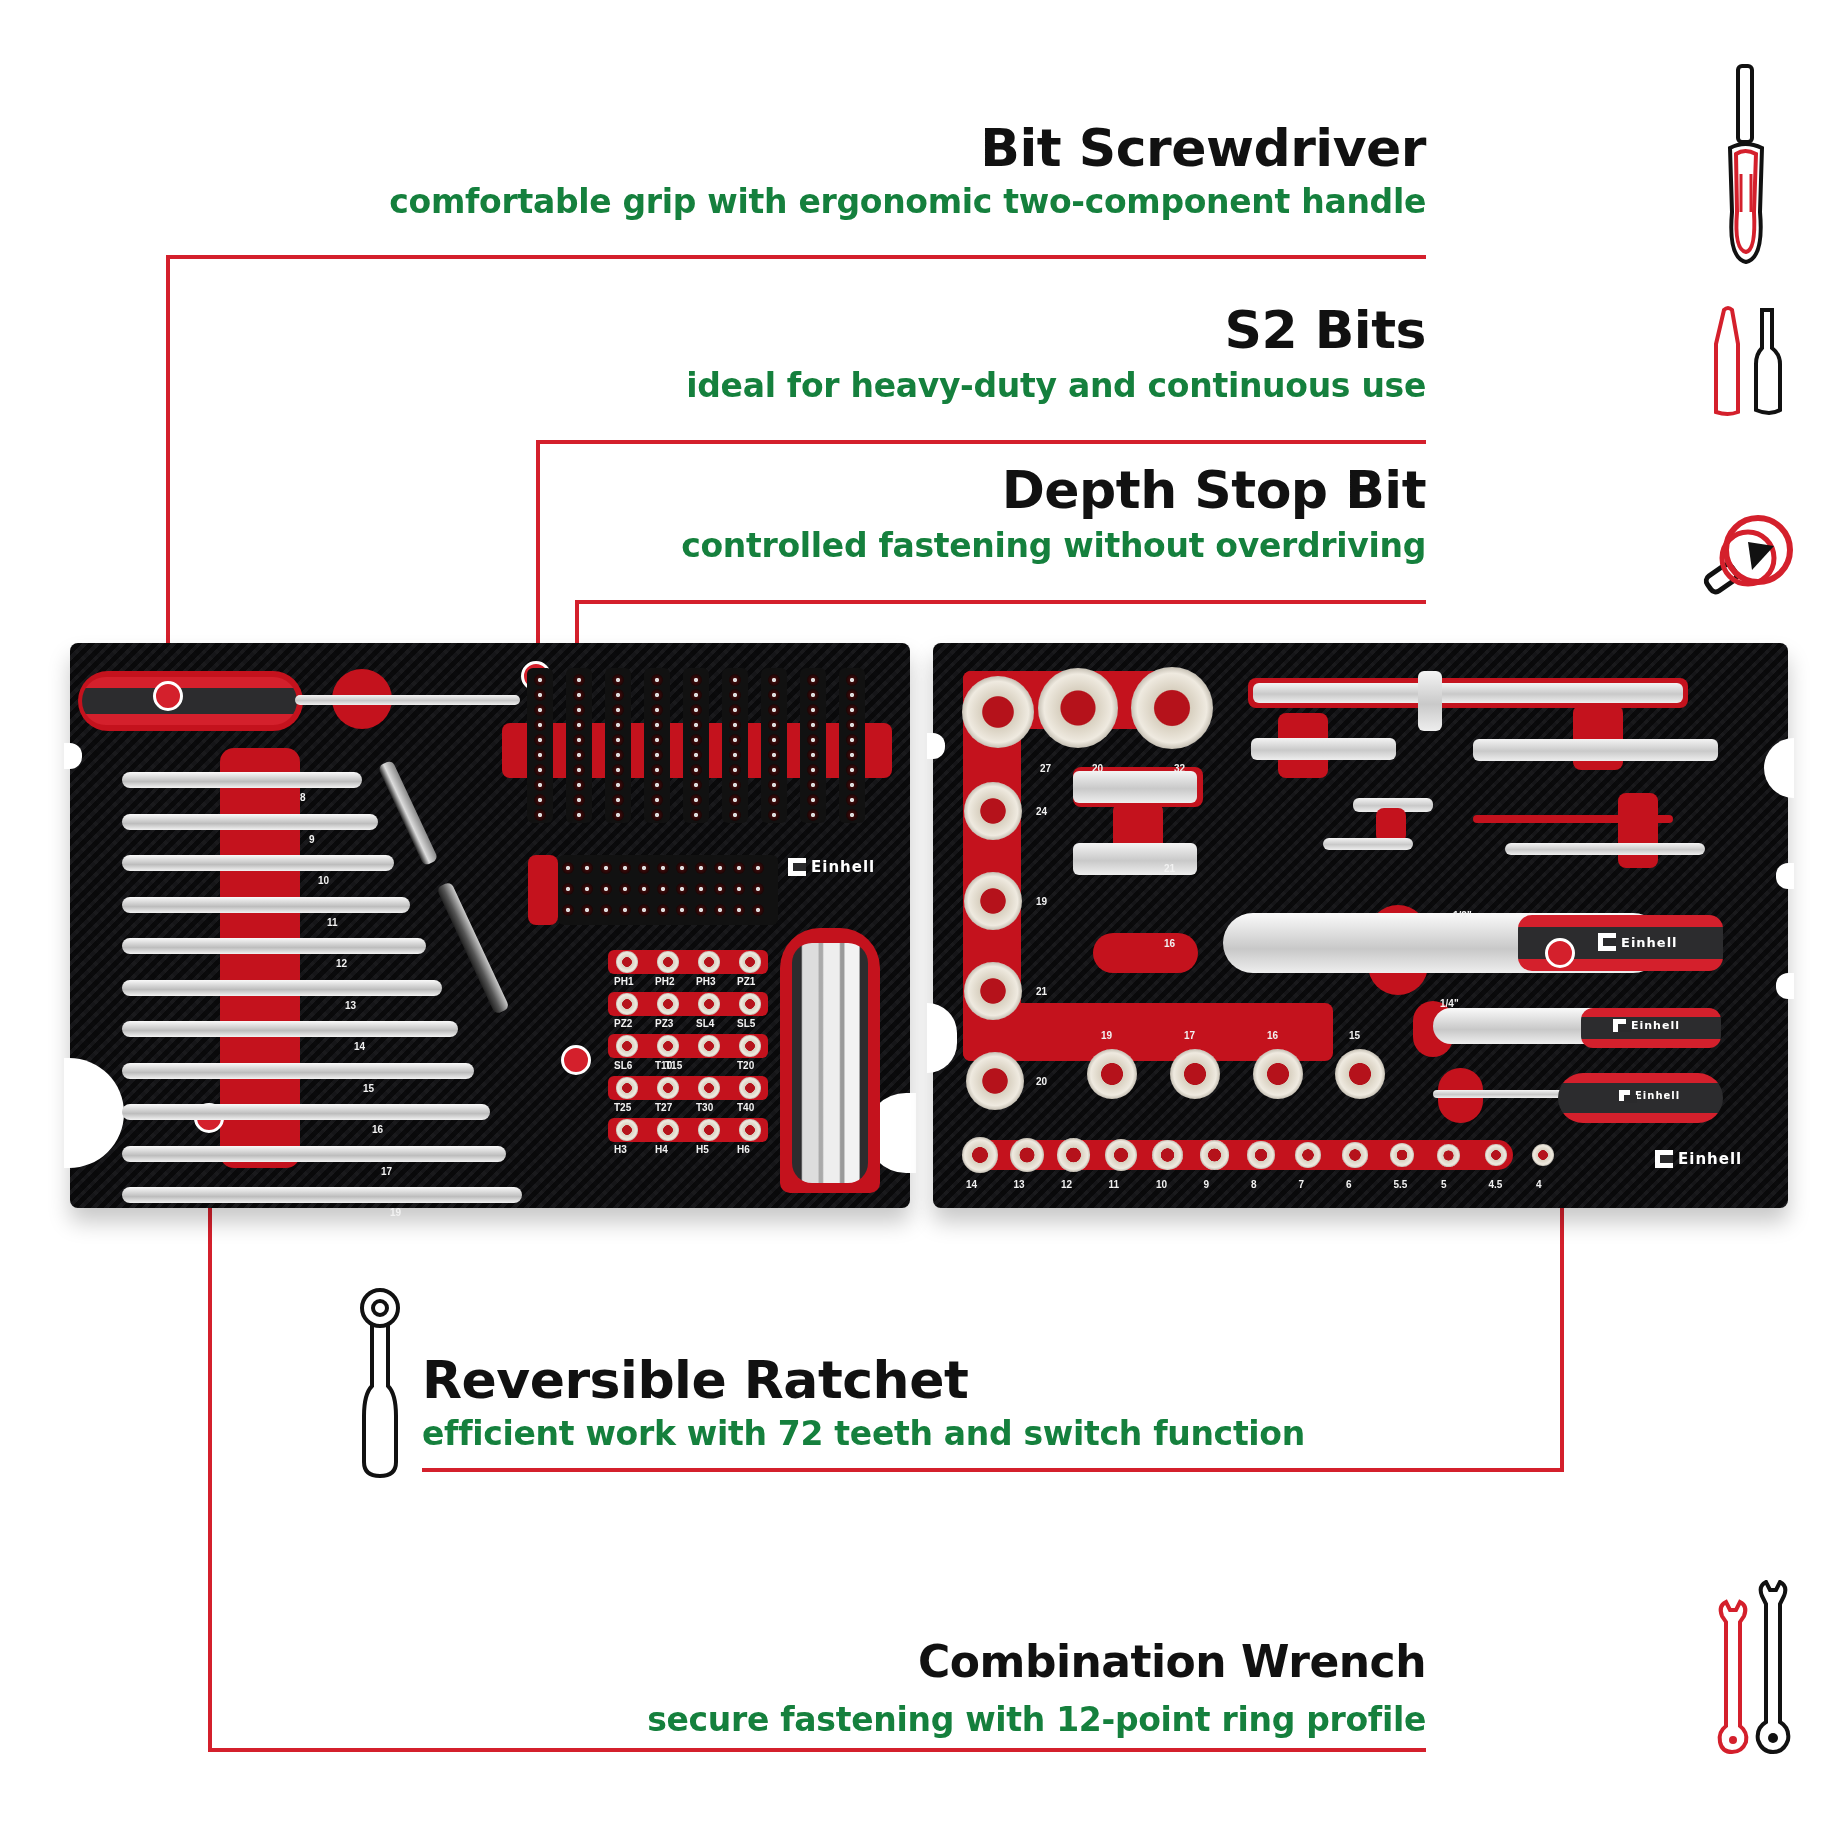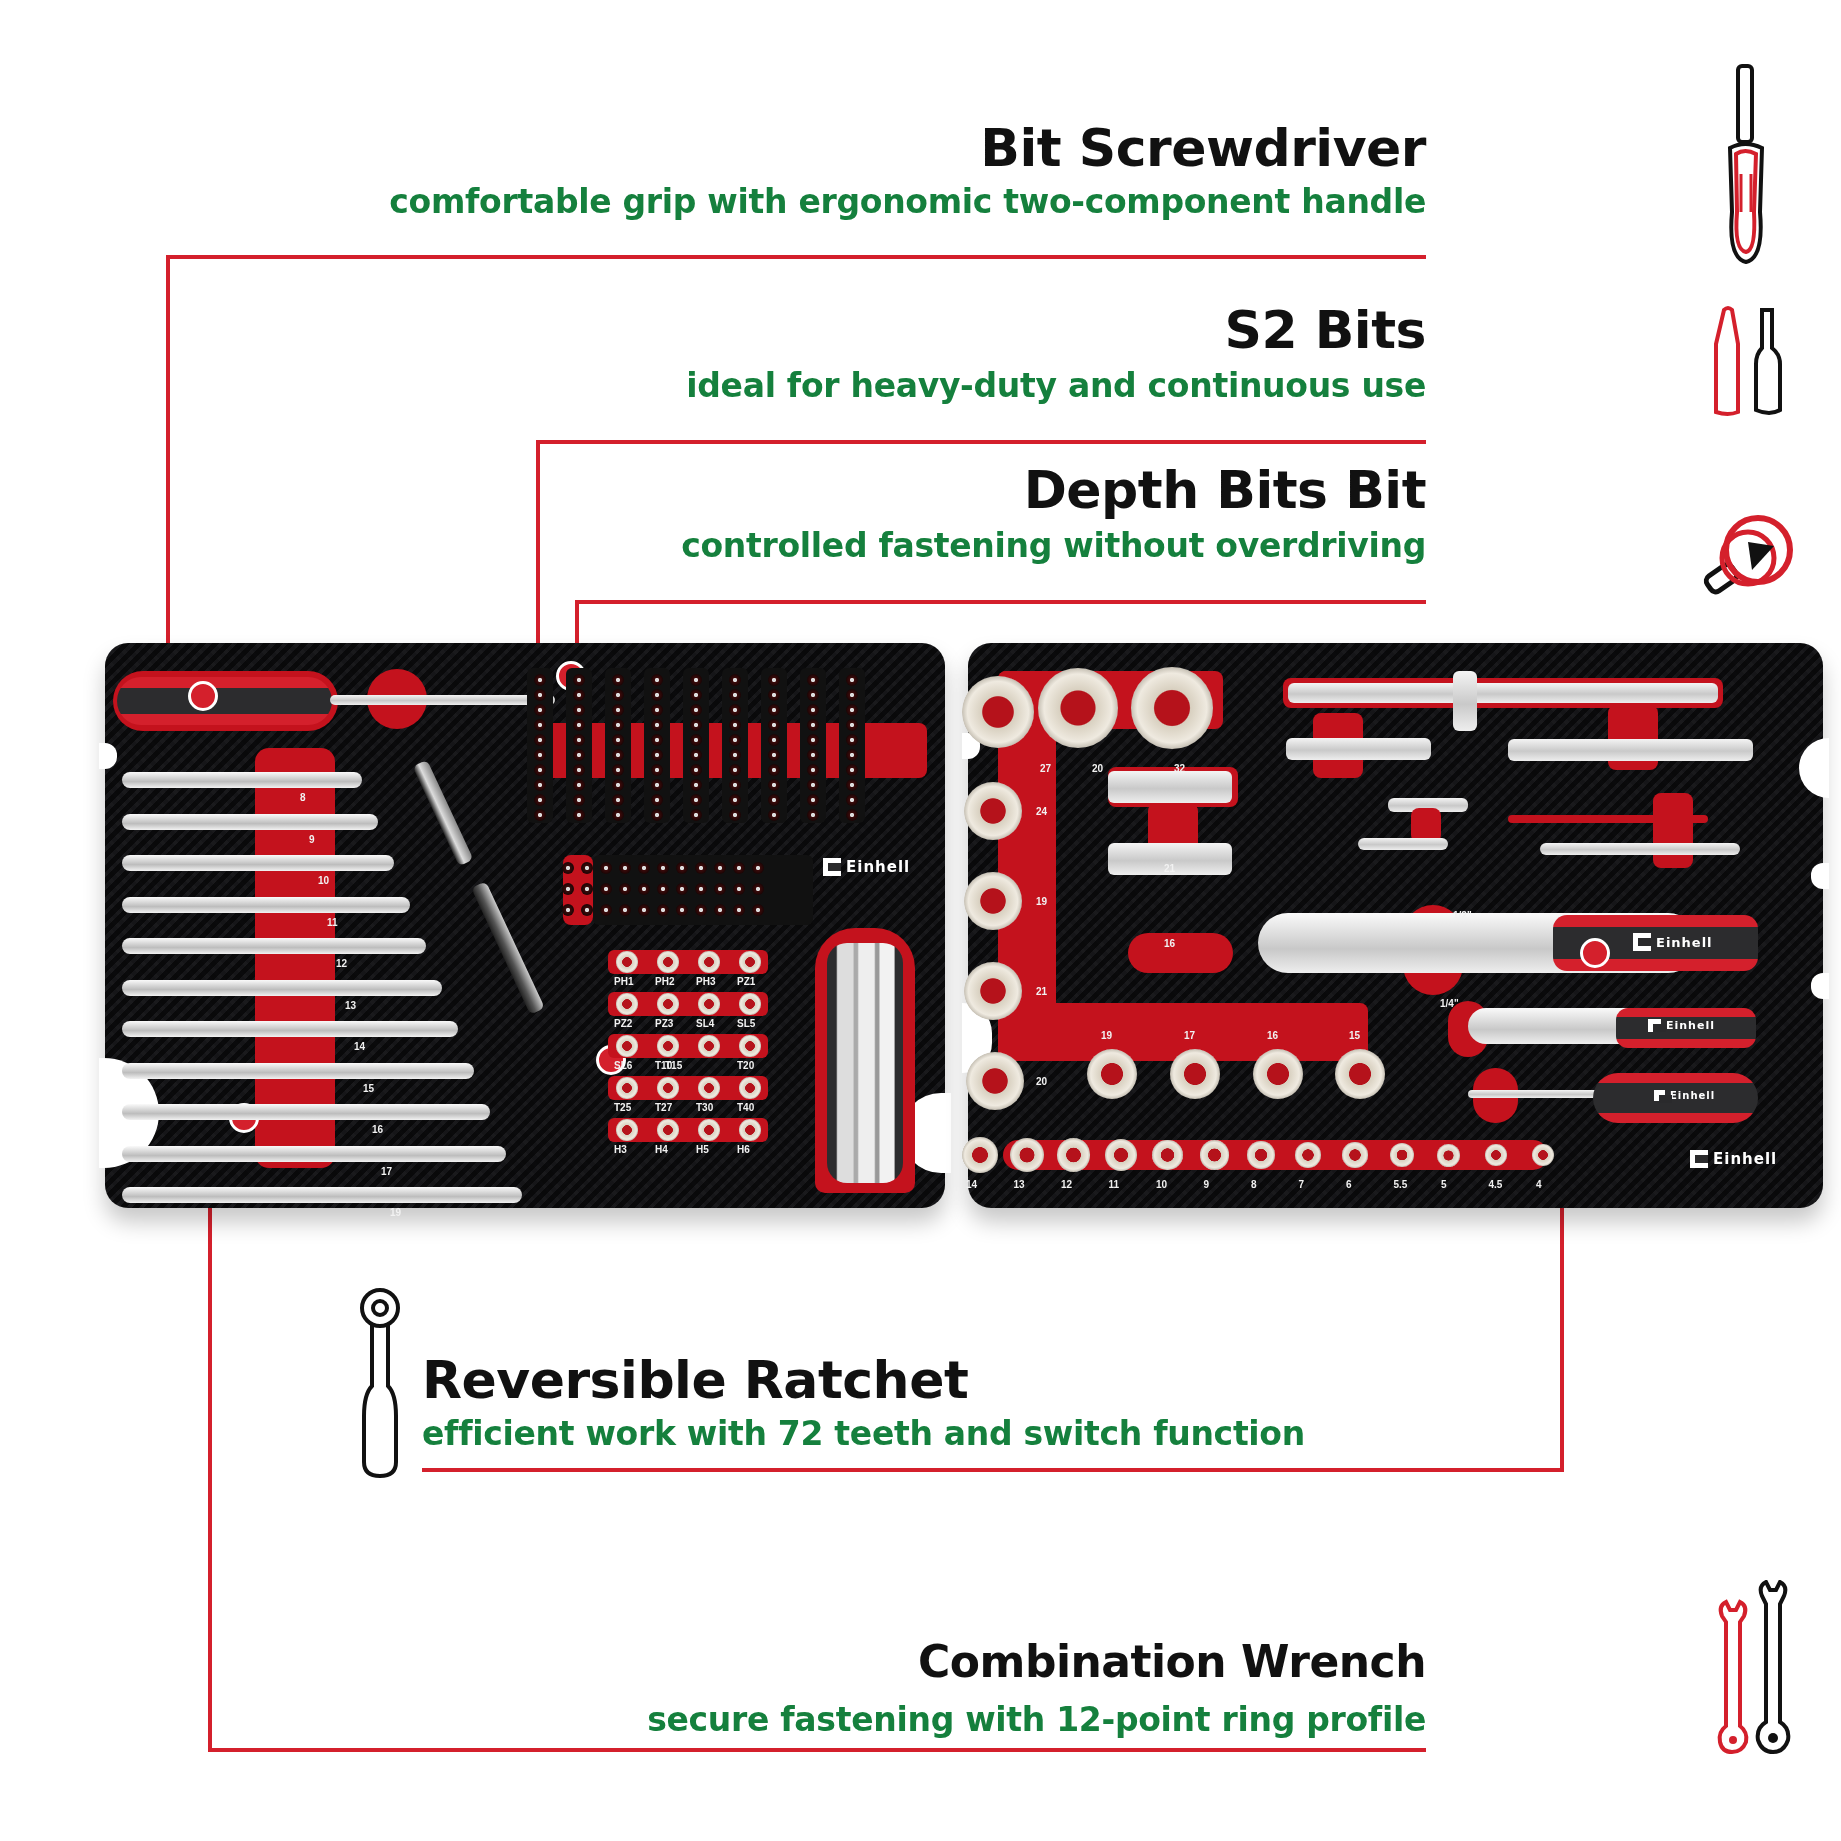--- a/index.html
+++ b/index.html
@@ -2,25 +2,25 @@
 <html><head>
 <meta charset="utf-8">
 <style>
   html,body{margin:0;padding:0;background:#fff;}
   body{width:1841px;height:1841px;position:relative;overflow:hidden;font-family:"Liberation Sans","DejaVu Sans",sans-serif;}
   .abs{position:absolute;}
   .feature-title{position:absolute;font-family:"DejaVu Sans","Liberation Sans",sans-serif;font-weight:bold;color:#111;white-space:nowrap;letter-spacing:-0.5px;}
   .feature-sub{position:absolute;font-family:"DejaVu Sans","Liberation Sans",sans-serif;font-weight:bold;color:#15803d;white-space:nowrap;letter-spacing:-0.3px;}
   .rline{position:absolute;background:#d4202c;}
   .dot{position:absolute;width:30px;height:30px;border-radius:50%;background:#d4202c;border:3px solid #fff;box-sizing:border-box;}
-  .tray{position:absolute;border-radius:23px;box-shadow:0 14px 22px rgba(0,0,0,0.22);
+  .tray{position:absolute;border-radius:8px;box-shadow:0 14px 22px rgba(0,0,0,0.22);
     background-color:#2a2a2c;
     background-image:repeating-linear-gradient(135deg,#4a4a4e 0 4px,#1e1e20 4px 9px),
                      repeating-linear-gradient(45deg,rgba(255,255,255,0.05) 0 4px,rgba(0,0,0,0.12) 4px 9px);
-    background-blend-mode:overlay;margin-left:35px;}
+    background-blend-mode:overlay;}
   .notch{position:absolute;background:#fff;}
   .red{position:absolute;background:#c4121d;border-radius:8px;}
   .chrome{position:absolute;background:linear-gradient(180deg,#f4f4f4,#c9c9c9 55%,#eee);border-radius:6px;}
   .wrench{position:absolute;height:16px;border-radius:8px;background:linear-gradient(180deg,#fafafa,#bdbdbd 60%,#f2f2f2);}
   .lbl{position:absolute;color:#f2f2f2;font-size:10px;font-family:"Liberation Sans",sans-serif;font-weight:bold;white-space:nowrap;}
   .socket{position:absolute;border-radius:50%;background:radial-gradient(circle,#b5121b 0 30%,#d8d0c0 32%,#efeae0 60%,#c8c2b6 70%,#fbfbfb 72%);}
   .bitstrip{position:absolute;width:26px;background:#111;border-radius:6px;}
   .bitdot{position:absolute;left:7px;width:12px;height:12px;border-radius:50%;background:radial-gradient(circle,#ddd 0 20%,#3a0a0a 30%,#1a0505 70%);}
   .brand{position:absolute;color:#fff;font-weight:bold;font-family:"DejaVu Sans",sans-serif;font-size:15px;letter-spacing:1px;display:flex;align-items:center;gap:5px;}
   .brand .logo-box{width:18px;height:18px;background:#fff;position:relative;}
@@ -34,21 +34,21 @@
 <div class="feature-title" style="right:415px;top:118px;font-size:52px;">Bit Screwdriver</div>
 <div class="feature-sub" style="right:415px;top:182px;font-size:33px;">comfortable grip with ergonomic two-component handle</div>
 <div class="rline" style="left:166px;top:255px;width:1260px;height:4px;"></div>
 <div class="rline" style="left:166px;top:255px;width:4px;height:440px;"></div>
 
 <div class="feature-title" style="right:415px;top:300px;font-size:52px;">S2 Bits</div>
 <div class="feature-sub" style="right:415px;top:366px;font-size:33px;">ideal for heavy-duty and continuous use</div>
 <div class="rline" style="left:536px;top:440px;width:890px;height:4px;"></div>
 <div class="rline" style="left:536px;top:440px;width:4px;height:230px;"></div>
 
-<div class="feature-title" style="right:415px;top:460px;font-size:52px;">Depth Bits Bit</div>
+<div class="feature-title" style="right:415px;top:460px;font-size:52px;">Depth Stop Bit</div>
 <div class="feature-sub" style="right:415px;top:526px;font-size:33px;">controlled fastening without overdriving</div>
 <div class="rline" style="left:575px;top:600px;width:851px;height:4px;"></div>
 <div class="rline" style="left:575px;top:600px;width:4px;height:460px;"></div>
 
 <div class="feature-title" style="left:422px;top:1350px;font-size:52px;">Reversible Ratchet</div>
 <div class="feature-sub" style="left:422px;top:1414px;font-size:33px;">efficient work with 72 teeth and switch function</div>
 <div class="rline" style="left:422px;top:1468px;width:1142px;height:4px;"></div>
 <div class="rline" style="left:1560px;top:955px;width:4px;height:517px;"></div>
 
 <div class="feature-title" style="right:415px;top:1636px;font-size:44px;">Combination Wrench</div>

